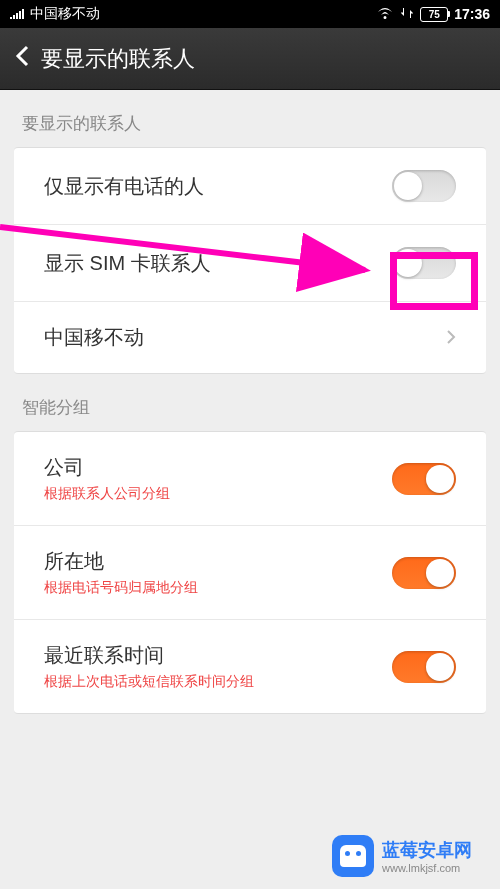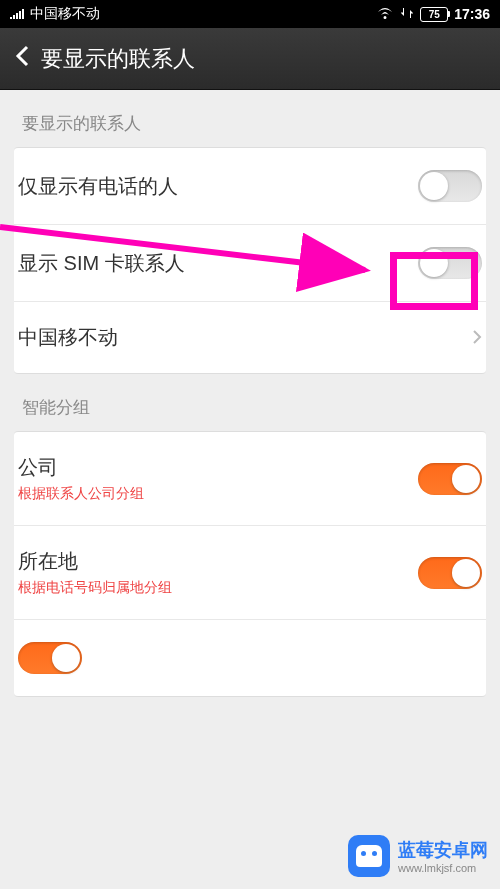--- a/index.html
+++ b/index.html
@@ -82,21 +82,21 @@
   background: #fff;
   border-top: 1px solid #ddd;
   border-bottom: 1px solid #ddd;
   margin: 0 14px;
   border-radius: 4px;
 }
 .list-item {
   display: flex;
   align-items: center;
   justify-content: space-between;
-  padding: 22px 4px;
+  padding: 22px 30px;
   border-bottom: 1px solid #e8e8e8;
   position: relative;
 }
 .list-item:last-child {
   border-bottom: none;
 }
 .item-text {
   display: flex;
   flex-direction: column;
   gap: 4px;
@@ -153,21 +153,21 @@
   pointer-events: none;
 }
 .arrow-annotation {
   position: absolute;
   left: 0;
   top: 215px;
   pointer-events: none;
 }
 .watermark {
   position: absolute;
-  right: 12px;
+  right: 28px;
   bottom: 12px;
   display: flex;
   align-items: center;
   gap: 8px;
 }
 .watermark-icon {
   width: 42px;
   height: 42px;
   background: #2f7df6;
   border-radius: 10px;
@@ -295,20 +295,24 @@
   <div class="list-item">
     <div class="item-text">
       <span class="item-title">所在地</span>
       <span class="item-subtitle">根据电话号码归属地分组</span>
     </div>
     <div class="toggle toggle-on">
         <div class="toggle-knob"></div>
       </div>
   </div>
   <div class="list-item">
+    <div class="item-text">
+      <span class="item-title">最近联系时间</span>
+      <span class="item-subtitle">根据上次电话或短信联系时间分组</span>
+    </div>
     <div class="toggle toggle-on">
         <div class="toggle-knob"></div>
       </div>
   </div>
 </div>
 
 <svg class="arrow-annotation" width="380" height="80">
   <defs>
     <marker id="arrowhead" markerWidth="12" markerHeight="10" refX="11" refY="5" orient="auto">
       <polygon points="0 0, 12 5, 0 10" fill="#ff00b7"></polygon>

